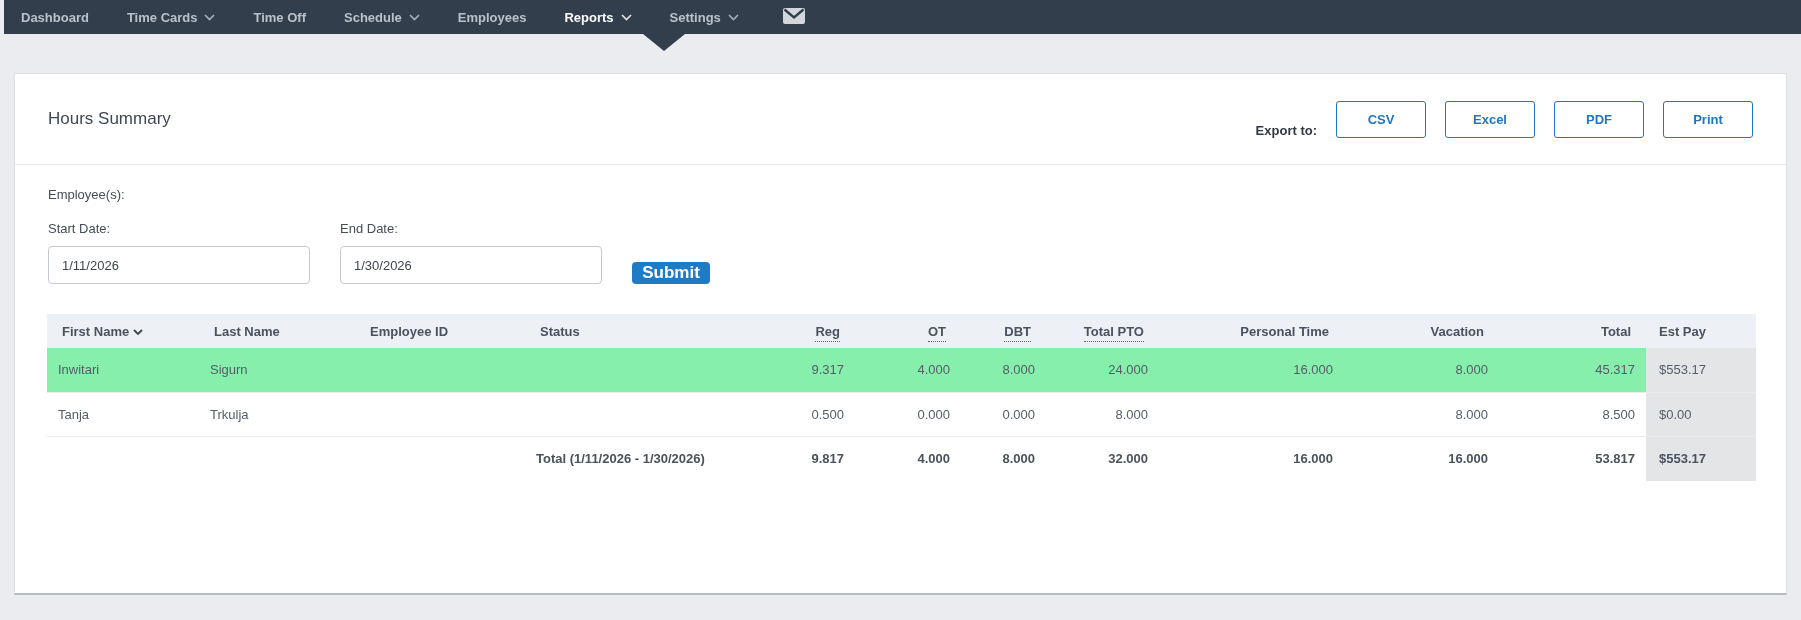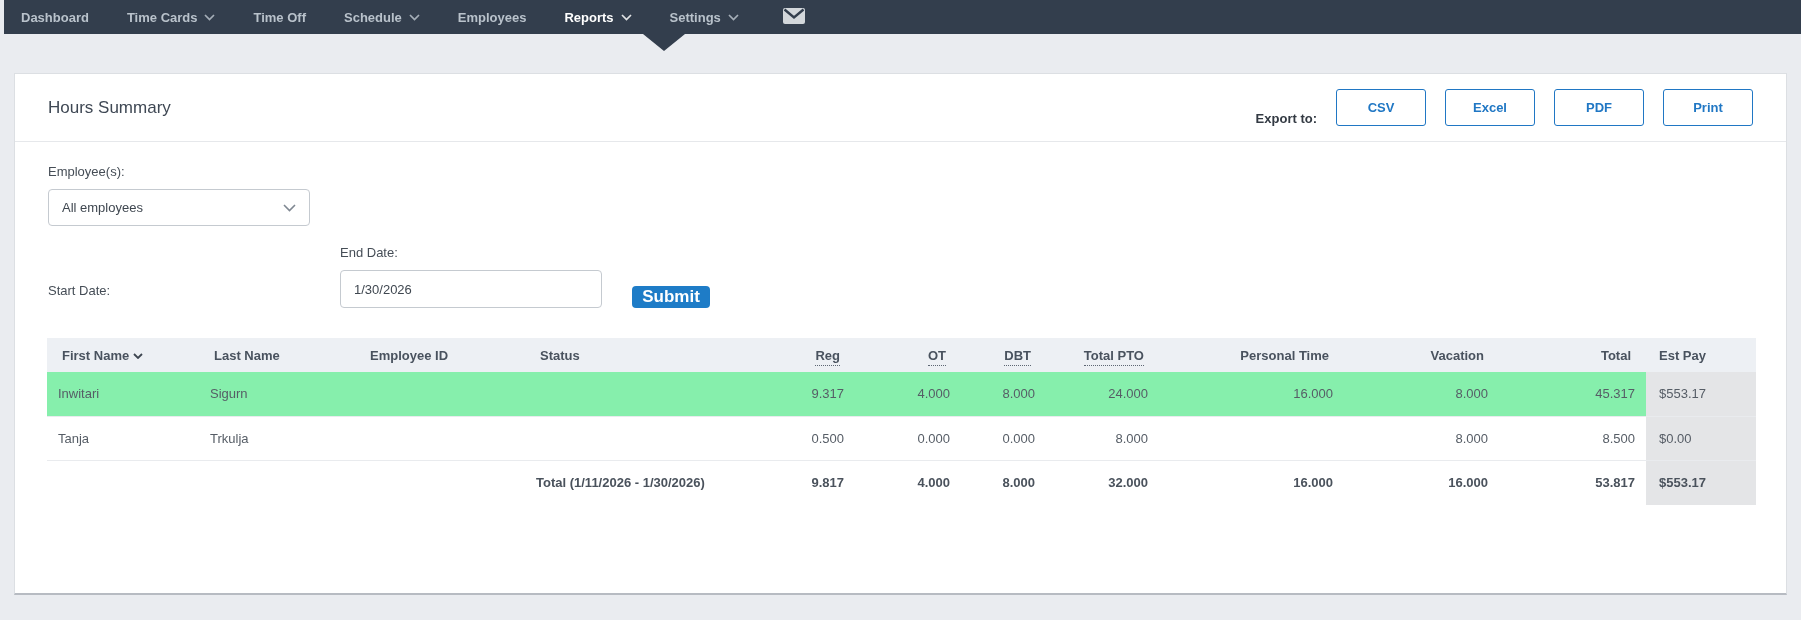--- a/index.html
+++ b/index.html
@@ -39,21 +39,21 @@
   
   .card {
     position:absolute; left:14px; top:73px;
     width:1773px; height:522px;
     background:#ffffff;
     border:1px solid #dcdfe3;
     border-bottom:2px solid #b7bbc2;
   }
 
   .card-header {
-    height:68px;
+    height:91px;
     display:flex; align-items:center; justify-content:space-between;
     padding:0 33px;
     border-bottom:1px solid #e6e8eb;
   }
   .page-title { font-size:17px; color:#3f4854; font-weight:500; }
 
   .export-area { display:flex; align-items:flex-end; gap:19px; }
   .export-label { font-weight:bold; color:#333a43; font-size:13px; }
   .export-btn {
     width:90px; height:37px;
@@ -194,32 +194,25 @@
       <span class="export-label">Export to:</span>
       <button class="export-btn">CSV</button>
       <button class="export-btn">Excel</button>
       <button class="export-btn">PDF</button>
       <button class="export-btn">Print</button>
     </div>
   </div>
 
   <div class="filters">
     <div class="field-label">Employee(s):</div>
-    <div class="combo">
-      <span>All employees</span>
-      <span class="nav-chevron">
-        <svg width="13" height="8" viewBox="0 0 13 8">
-            <path d="M1 1 L6.5 6.5 L12 1" stroke="currentColor" stroke-width="1.6" fill="none"></path>
-          </svg>
-      </span>
-    </div>
 
     <div class="dates-row">
       <div class="date-col">
         <div class="field-label">Start Date:</div>
+        <input class="text-input" type="text" value="1/11/2026" style="">
       </div>
       <div class="date-col">
         <div class="field-label">End Date:</div>
         <input class="text-input" type="text" value="1/30/2026" style="">
       </div>
       <button class="submit-btn">Submit</button>
     </div>
 
   </div>
 

